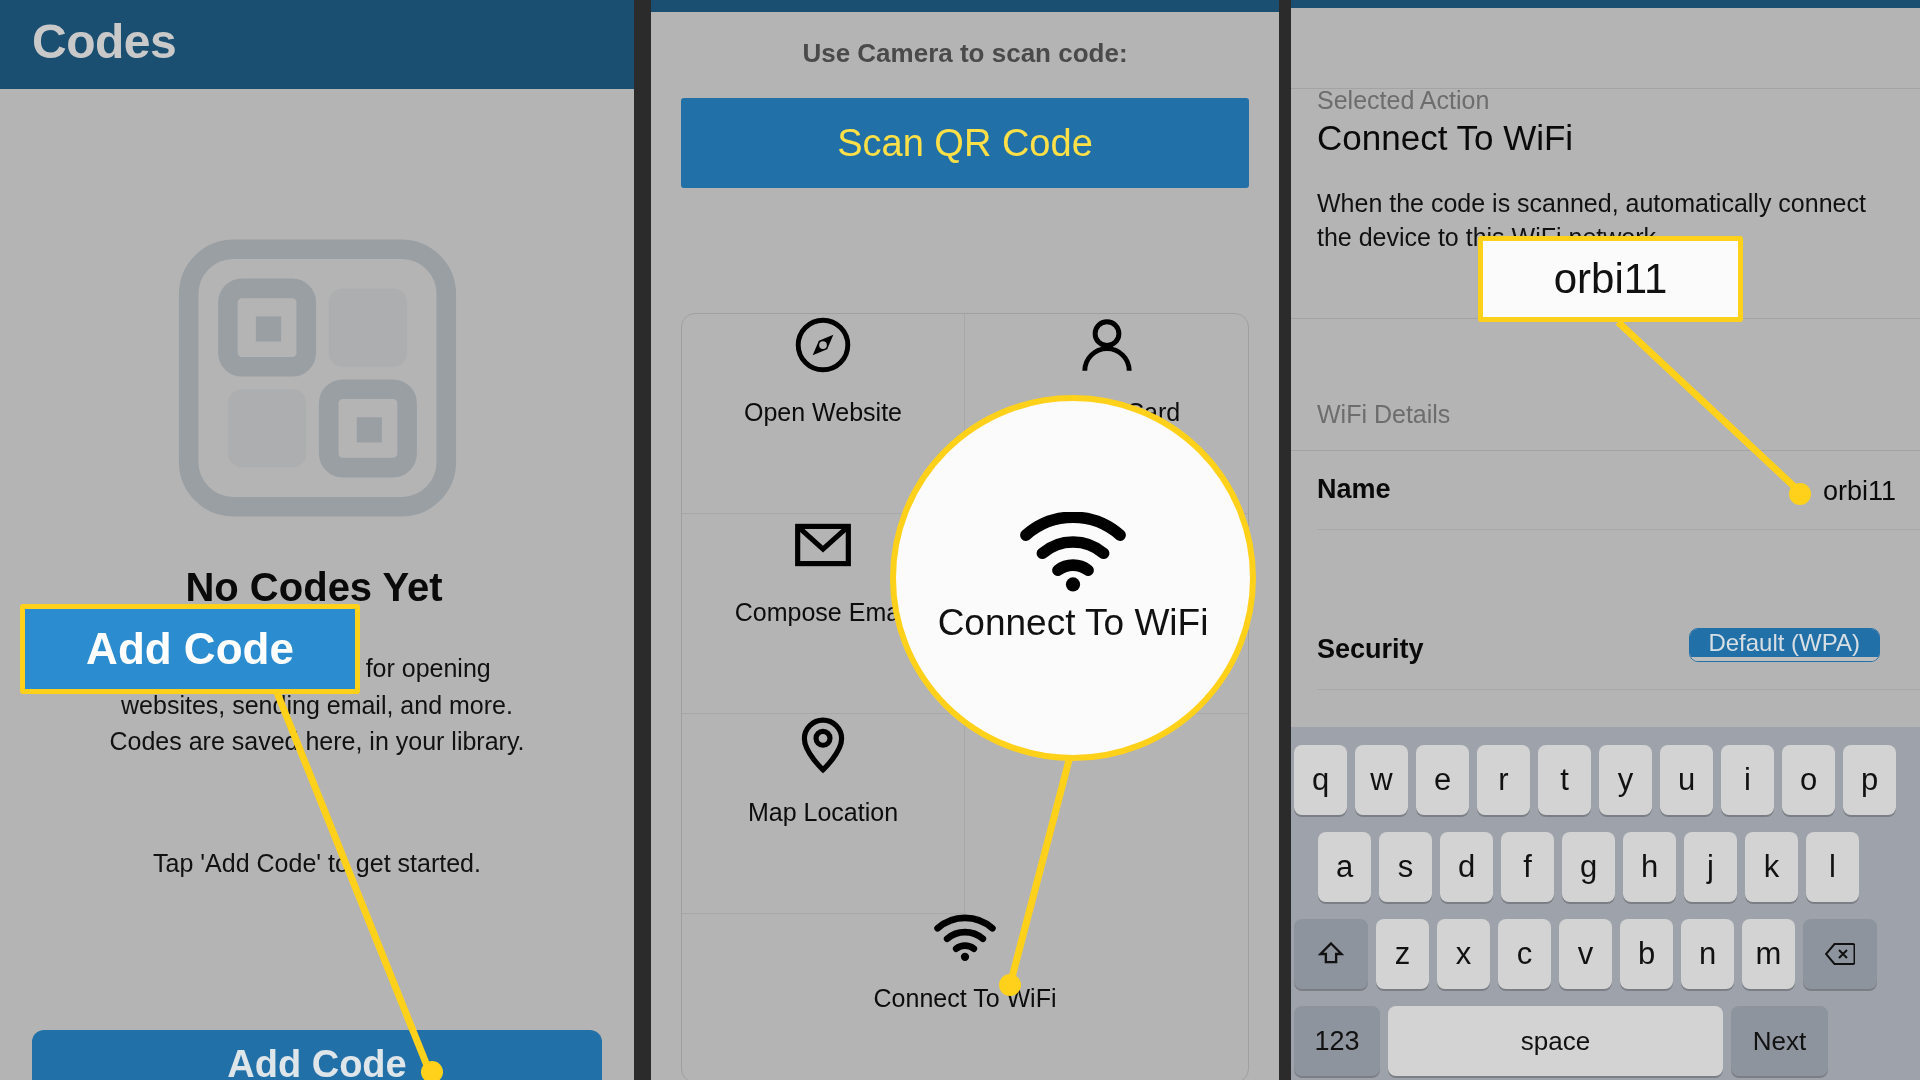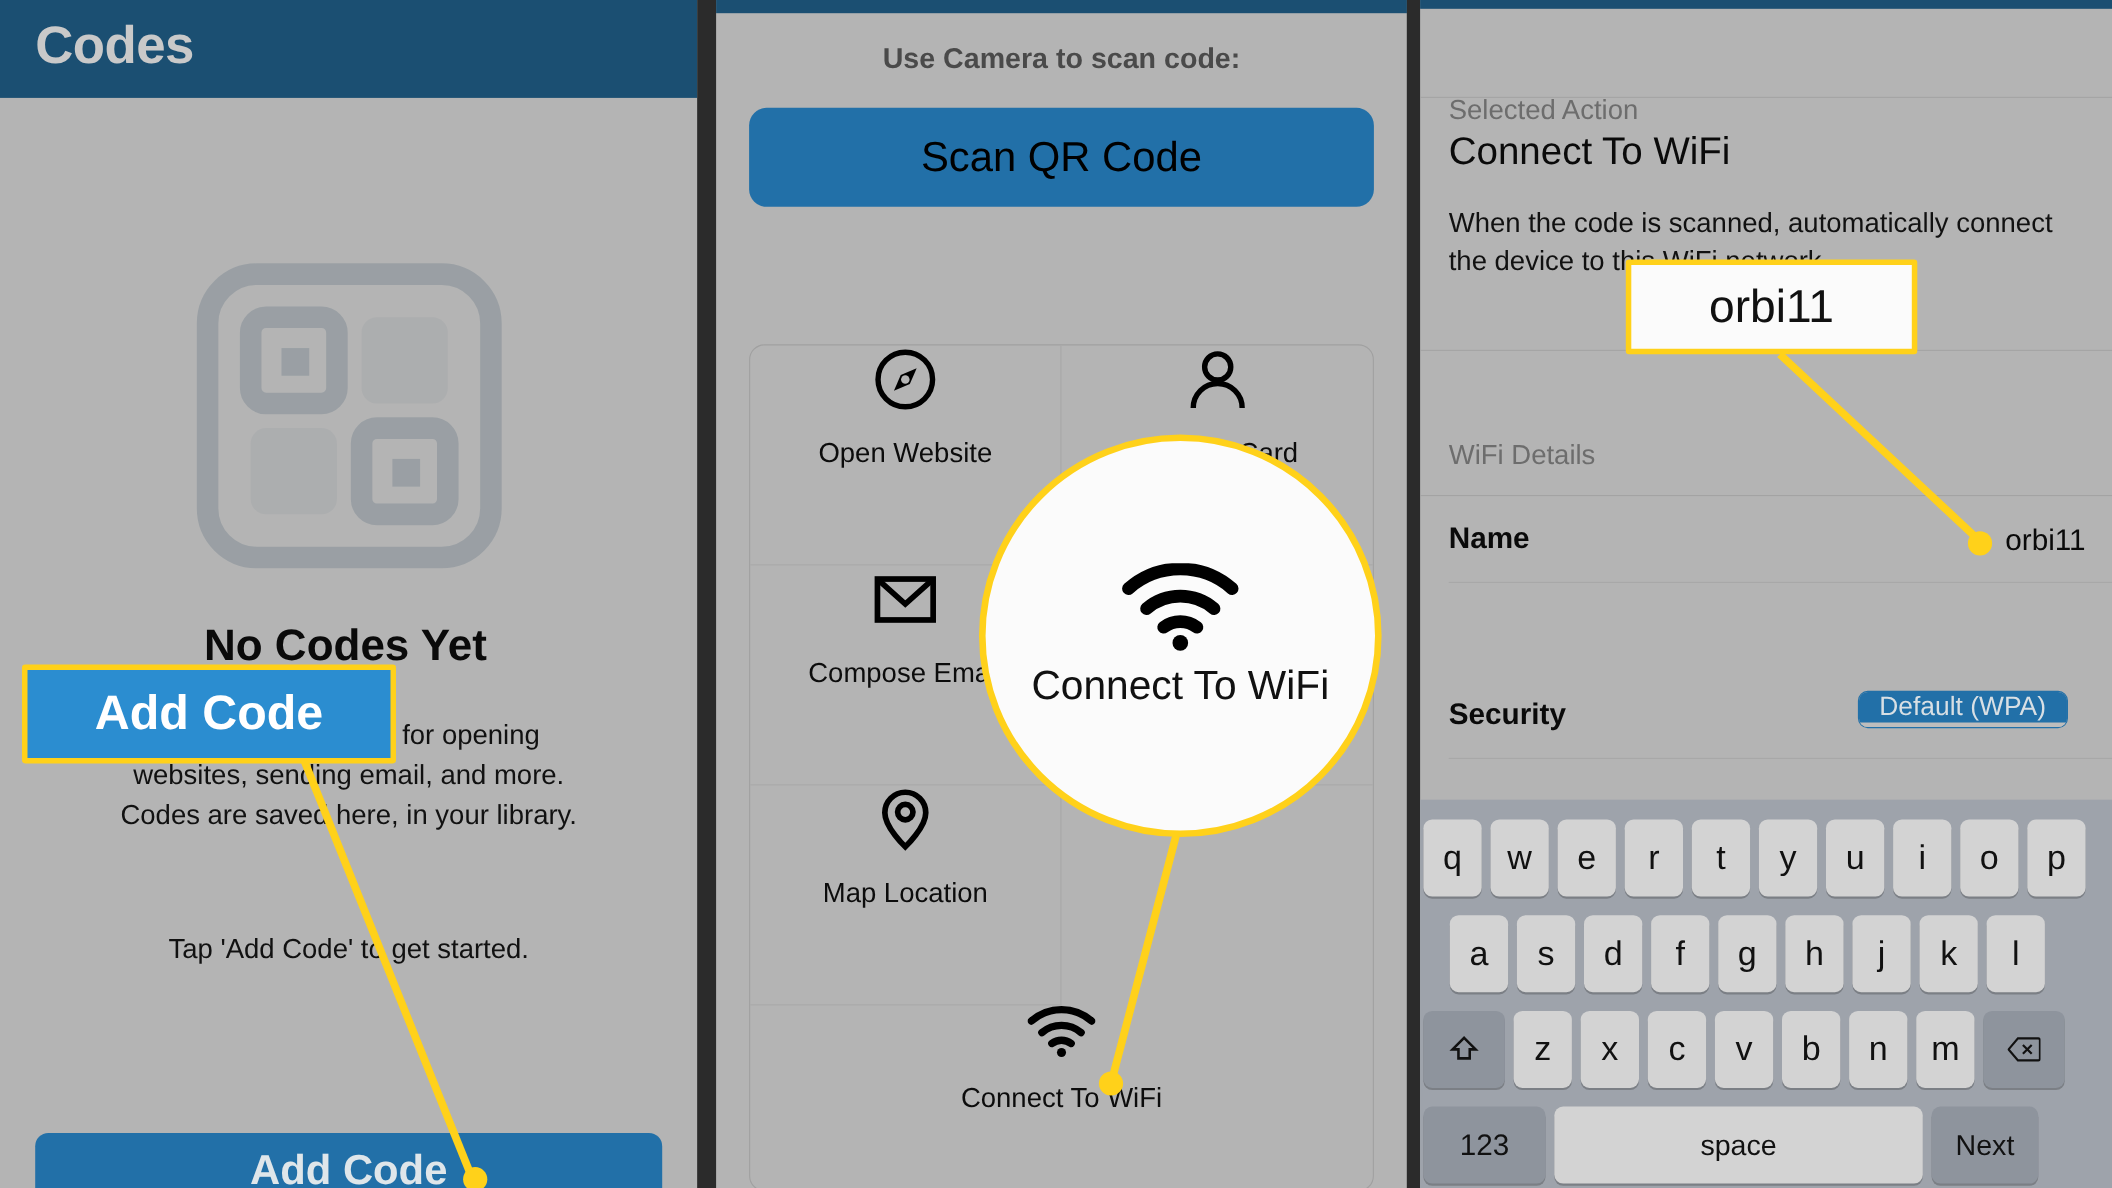--- a/index.html
+++ b/index.html
@@ -31,21 +31,21 @@
     background:#2270a8; border-radius:12px; color:#dfe6ea; font-size:38px; font-weight:bold;
     display:flex; align-items:center; justify-content:center; }
 
   
   #nav-mid { position:absolute; left:0; top:0; width:628px; height:12px; background:#1b4f72; }
   .mid-caption { position:absolute; width:628px; text-align:center; font-size:26px;
     font-weight:bold; color:#4a4a4a; }
   #cap-camera { top:38px; }
   #cap-action { top:266px; }
   #btn-scanqr { position:absolute; left:30px; top:98px; width:568px; height:90px;
-    background:#2270a8; border-radius:16px; color:#000000; font-size:38px;
+    background:#2270a8; border-radius:3px; color:#fde047; font-size:38px;
     display:flex; align-items:center; justify-content:center; }
   #action-grid { position:absolute; left:30px; top:313px; width:568px; height:770px;
     border:1px solid #a0a0a0; border-radius:14px; display:grid;
     grid-template-columns:1fr 1fr; grid-auto-rows:200px; overflow:hidden; }
   .grid-cell { position:relative; display:flex; flex-direction:column; align-items:center;
     justify-content:flex-start; gap:22px; border-right:1px solid #a8a8a8;
     border-bottom:1px solid #a8a8a8; }
   .grid-cell:nth-child(2n) { border-right:none; }
   .grid-cell-label { font-size:25px; color:#0c0c0c; }
   .grid-cell-wide { grid-column:1 / span 2; }
@@ -81,21 +81,21 @@
   .kb-row { position:absolute; display:flex; align-items:center; }
   #kb-row-1 { left:3px; top:18px; gap:8px; }
   #kb-row-2 { left:27px; top:105px; gap:8px; }
   #kb-row-3 { left:3px; top:192px; gap:8px; }
   #kb-row-4 { left:3px; top:279px; gap:8px; }
   .kb-key { width:53px; height:70px; background:#d3d3d3; border-radius:8px;
     display:flex; align-items:center; justify-content:center; font-size:31px; color:#111;
     box-shadow:0 2px 0 rgba(0,0,0,.22); }
   .kb-key-dark { background:#8e949d; }
   .kb-wide { width:74px; }
-  .kb-num { width:111px; font-size:27px; }
+  .kb-num { width:86px; font-size:27px; }
   .kb-space { width:335px; font-size:26px; }
   .kb-next { width:97px; font-size:26px; }
 
   
   .hl-box { position:absolute; border:5px solid #ffd11a; border-radius:3px; }
   #hl-addcode { left:20px; top:604px; width:340px; height:90px; background:#2b8dd0;
     display:flex; align-items:center; justify-content:center; }
   #hl-addcode-label { font-size:44px; font-weight:bold; color:#fff; }
   #hl-orbi { left:1478px; top:236px; width:265px; height:86px; background:#fbfbfb;
     display:flex; align-items:center; justify-content:center; }

